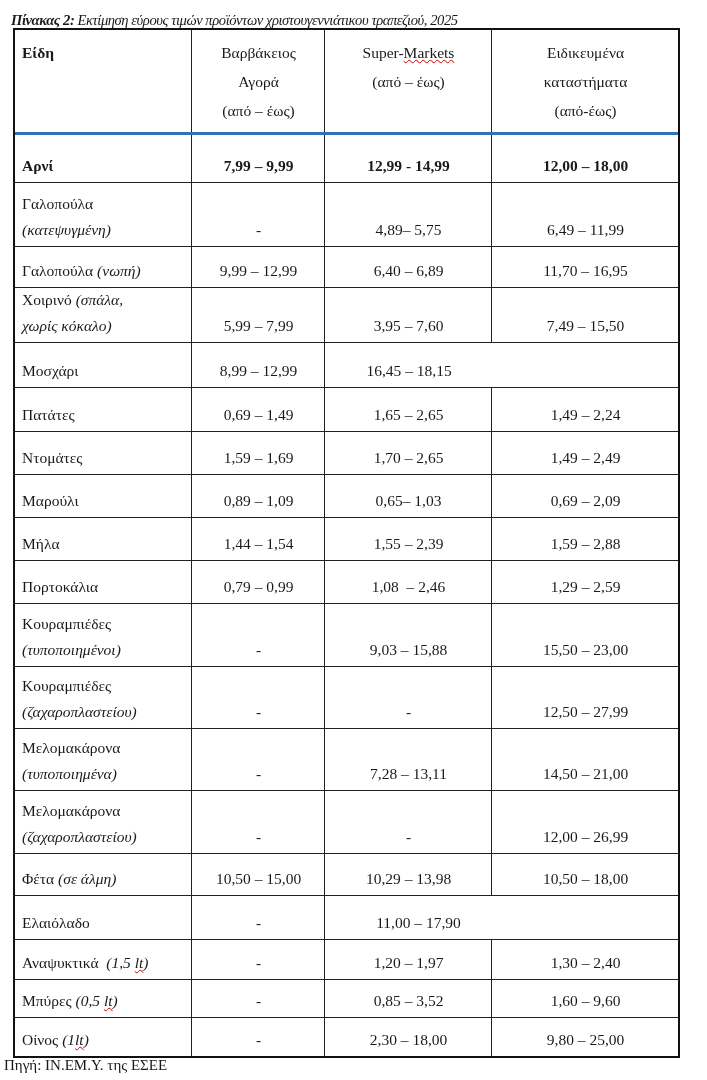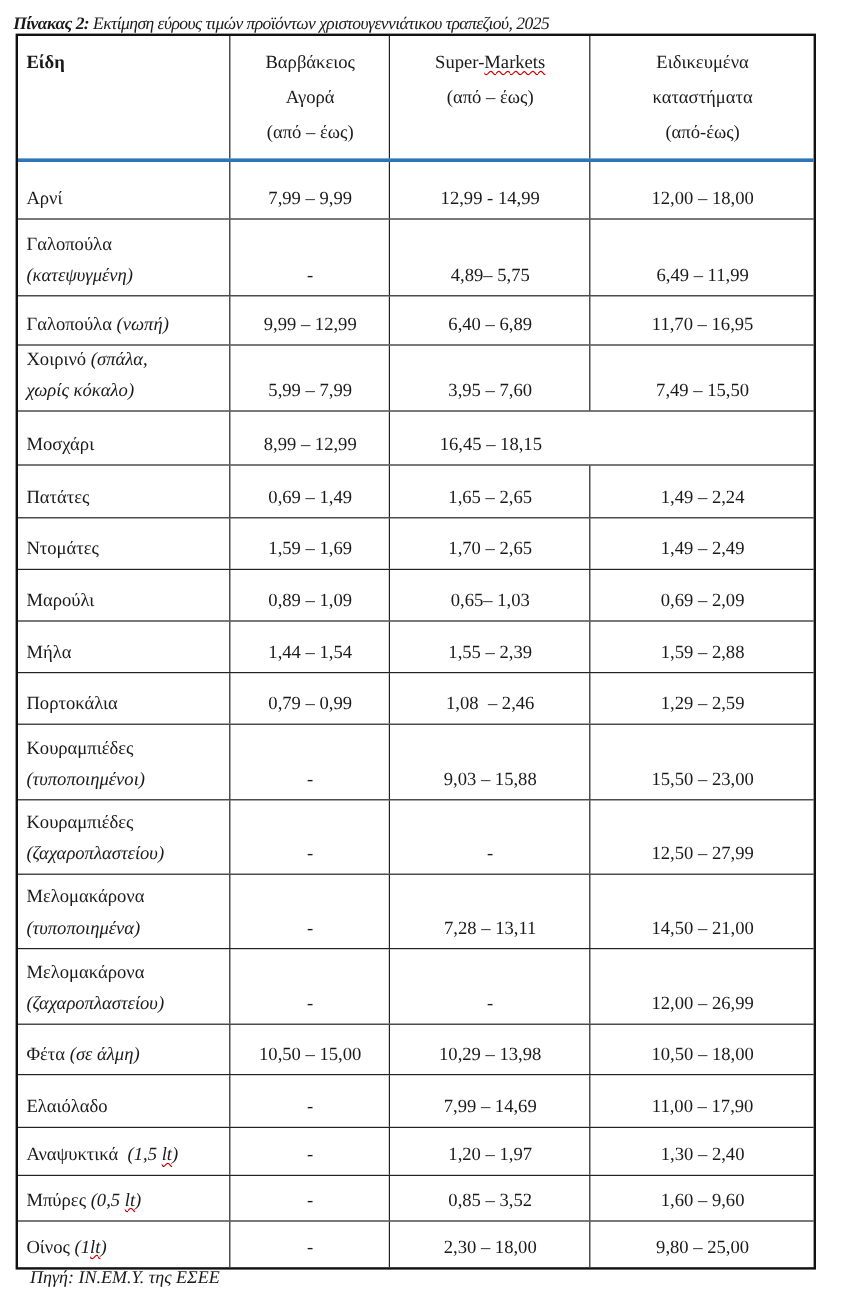--- a/index.html
+++ b/index.html
@@ -31,23 +31,22 @@
     .cell:last-child { border-right: none; }
     .c0 { width: 177px; text-align: left; }
     .c1 { width: 133px; text-align: center; }
     .c2 { width: 167px; text-align: center; }
     .c3 { width: 186px; text-align: center; }
     .head .cell { justify-content: flex-start; padding-top: 8px; line-height: 29px; }
     .head .c0 { font-weight: bold; }
     .it { font-style: italic; }
     .spell { text-decoration: underline wavy #d00000; text-decoration-thickness: 1px; }
     .source {
-      position: absolute; left: 25px; top: 1057px; font-size: 15px;
+      position: absolute; left: 4px; top: 1057px; font-size: 15px;
       font-family: "Liberation Serif", "DejaVu Serif", serif;
-      font-style: italic;
     }
   </style>
 </head>
 <body>
 
 <div class="title">
   <b>Πίνακας 2:</b><span> Εκτίμηση εύρους τιμών προϊόντων χριστουγεννιάτικου τραπεζιού, 2025</span>
 </div>
 
 <div class="tbl">
@@ -64,21 +63,21 @@
       <div><span class="sm-label">Super-<span class="spell">Markets</span></span></div>
       <div>(από – έως)</div>
     </div>
     <div class="cell c3">
       <div>Ειδικευμένα</div>
       <div>καταστήματα</div>
       <div>(από-έως)</div>
     </div>
   </div>
   <div id="tbody">
-      <div class="row" style="height: 48px;">
+      <div class="row" style="height: 48px; font-weight: bold;">
         <div class="cell c0">
           <div>Αρνί</div>
         </div>
         <div class="cell c1">
           <div style="white-space: pre;">7,99 – 9,99</div>
         </div>
         <div class="cell c2">
           <div style="white-space: pre;">12,99 - 14,99</div>
         </div>
         <div class="cell c3">
@@ -283,23 +282,20 @@
         <div class="cell c3">
           <div style="white-space: pre;">10,50 – 18,00</div>
         </div>
       </div>
       <div class="row" style="height: 44px;">
         <div class="cell c0">
           <div>Ελαιόλαδο</div>
         </div>
         <div class="cell c1">
           <div style="white-space: pre;">-</div>
-        </div>
-        <div class="cell c2">
-          <div style="white-space: pre;">7,99 – 14,69</div>
         </div>
         <div class="cell c3">
           <div style="white-space: pre;">11,00 – 17,90</div>
         </div>
       </div>
       <div class="row" style="height: 40px;">
         <div class="cell c0">
           <div><span style="white-space: pre;">Αναψυκτικά  </span><span class="it">(1,5 <span class="spell">lt</span>)</span></div>
         </div>
         <div class="cell c1">

